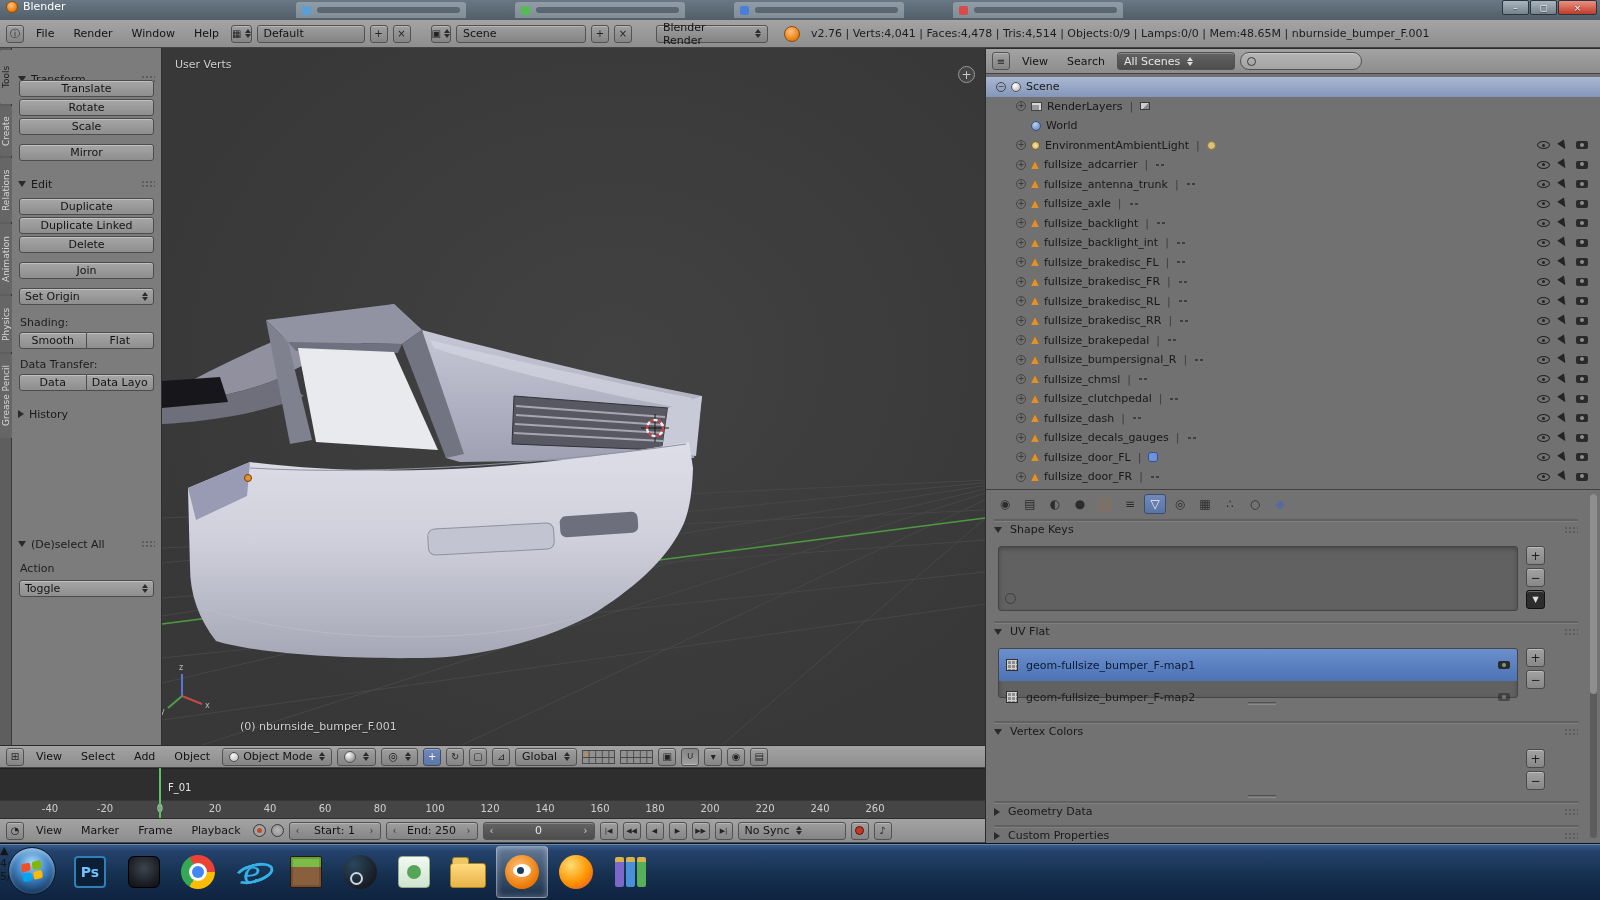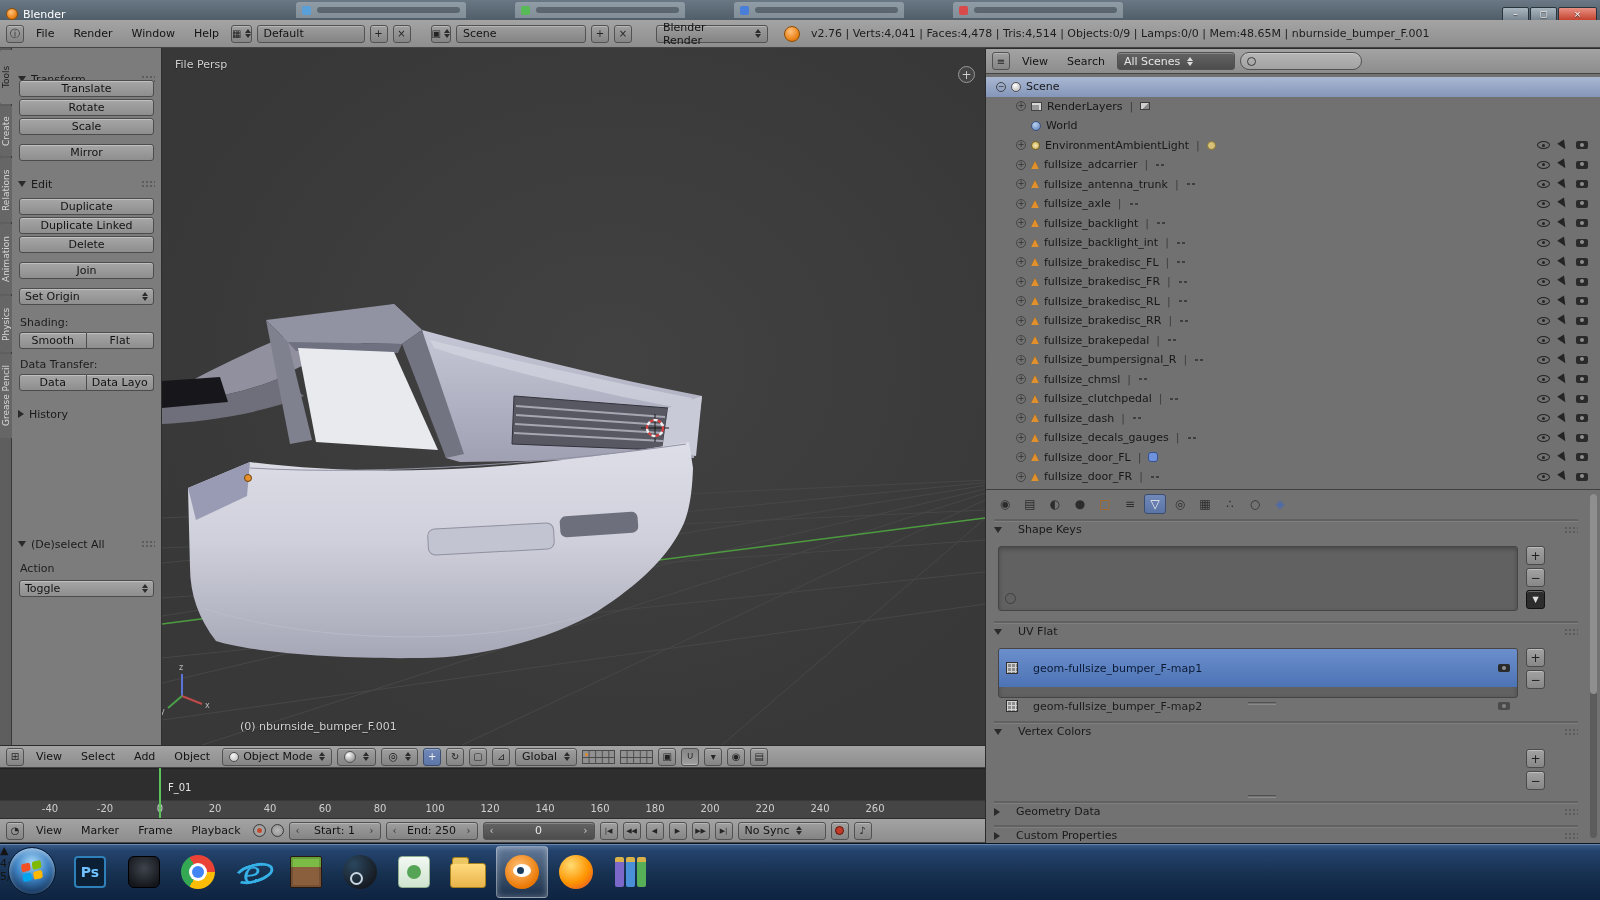--- a/index.html
+++ b/index.html
@@ -1,20 +1,20 @@
 <!DOCTYPE html>
 <html><head>
 <meta charset="utf-8">
 <style>
 *{margin:0;padding:0;box-sizing:border-box}
 html,body{background:#222}
 #root{position:relative;width:1600px;height:900px;font-family:"DejaVu Sans",sans-serif;font-size:11px;color:#141414;background:#3c3c3c;overflow:hidden}
 .abs{position:absolute}
 
-.titlebar{left:0;top:0;width:1600px;height:28px;background:linear-gradient(#697884,#475460);display:flex;align-items:center;color:#fff}
+.titlebar{left:0;top:0;width:1600px;height:28px;background:linear-gradient(#697884,#475460);display:flex;align-items:flex-start;color:#fff}
 .tb-left{display:flex;gap:5px;align-items:center;padding-left:6px}
 .blender-mini{width:12px;height:12px;border-radius:50%;background:radial-gradient(circle at 40% 32%,#ffc17e,#e87d0d 70%);border:1px solid #8a4d08}
 .ghost-tab{position:absolute;top:2px;height:16px;width:170px;border-radius:3px 3px 0 0;background:rgba(230,238,244,.32);display:flex;align-items:center;gap:6px;padding:0 6px}
 .ghost-dot{width:9px;height:9px;border-radius:2px}
 .ghost-text{height:6px;border-radius:3px;background:rgba(35,45,58,.45);flex:1}
 .winbtns{margin-left:auto;display:flex;gap:1px;padding-right:3px}
 .wb{width:27px;height:15px;border:1px solid #29343c;border-radius:2px;background:linear-gradient(#aab6bf,#75828c);display:flex;align-items:center;justify-content:center;font-size:9px;color:#fff;text-shadow:0 1px 1px #333}
 .wb.close{width:39px;background:linear-gradient(#e89184,#c23c28)}
 
 .appheader{left:0;top:20px;width:1600px;height:28px;background:linear-gradient(#a4a4a4,#8e8e8e);border-bottom:1px solid #454545;display:flex;align-items:center;gap:5px;padding:0 6px}
@@ -86,23 +86,23 @@
 .i-eye{width:13px;height:8px;border:1px solid #242424;border-radius:50%;position:relative}
 .i-eye::after{content:"";position:absolute;left:4px;top:1.5px;width:3px;height:3px;border-radius:50%;background:#242424}
 .i-ptr{width:0;height:0;border-left:4px solid transparent;border-right:4px solid transparent;border-top:9px solid #242424;transform:rotate(-32deg)}
 .i-cam{width:12px;height:8px;background:#2a2a2a;border-radius:2px;position:relative}
 .i-cam::after{content:"";position:absolute;left:3.5px;top:1.5px;width:4px;height:4px;border-radius:50%;background:#8f8f8f}
 
 .props{left:985px;top:489px;width:615px;height:354px;background:#727272;border-left:1px solid #2b2b2b;border-top:1px solid #404040}
 .ptabs{position:absolute;left:8px;top:4px;display:flex;gap:3px}
 .ptab{width:22px;height:20px;display:flex;align-items:center;justify-content:center;color:#2c2c2c;font-size:12px;border-radius:3px}
 .ptab.active{background:linear-gradient(#7189b9,#5a74a6);color:#f2f2f2;border:1px solid #3c4c6e}
-.psec{position:absolute;left:8px;right:22px;height:16px;display:flex;align-items:center;gap:16px;color:#191919;border-top:1px solid #7f7f7f;box-shadow:0 -2px 0 #616161}
+.psec{position:absolute;left:8px;right:22px;height:16px;display:flex;align-items:center;gap:8px;color:#191919;border-top:1px solid #7f7f7f;box-shadow:0 -2px 0 #616161}
 .plist{position:absolute;background:#616161;border:1px solid #454545;border-radius:3px;box-shadow:inset 0 2px 4px rgba(0,0,0,.25)}
-.plrow{height:38px;display:flex;align-items:center;gap:15px;padding:0 7px;color:#1c1c1c}
+.plrow{height:32px;display:flex;align-items:center;gap:8px;padding:0 7px;color:#1c1c1c}
 .plrow.sel{background:linear-gradient(#6c8fcc,#4c73b5);color:#0c1a36;border-radius:2px 2px 0 0}
 .uvgrid{width:12px;height:12px;flex:none;border:1px solid #303030;background-color:#8c8c8c;background-image:linear-gradient(#d2d2d2 1px,transparent 1px),linear-gradient(90deg,#d2d2d2 1px,transparent 1px);background-size:4px 4px}
 .vcgrid{width:12px;height:12px;flex:none;border-radius:2px;border:1px solid #303030;background:conic-gradient(#d06a5a 0 33%,#6ab06a 0 66%,#6a7ad0 0 100%)}
 .rowcam{margin-left:auto}
 .pmcol{position:absolute;display:flex;flex-direction:column;gap:3px}
 .pm{width:19px;height:19px;border-radius:3px;background:linear-gradient(#a2a2a2,#878787);border:1px solid #4a4a4a;display:flex;align-items:center;justify-content:center;font-size:12px;color:#1f1f1f;box-shadow:inset 0 1px 0 rgba(255,255,255,.3)}
 .pm.dark{background:#2d2d2d;color:#e0e0e0;border-color:#111;font-size:8px}
 .hgrip{position:absolute;height:3px;width:28px;border-top:1px solid #515151;border-bottom:1px solid #8a8a8a}
 .pscroll{position:absolute;right:3px;top:4px;width:7px;height:344px;background:#5c5c5c;border-radius:4px}
 .pscroll i{position:absolute;left:0;top:0;width:7px;height:200px;background:#8f8f8f;border-radius:4px}
@@ -349,21 +349,21 @@
 
       <g transform="translate(20,648)" font-size="8" fill="#bbb">
         <line x1="0" y1="0" x2="0" y2="-22" stroke="#5a74d8" stroke-width="2"></line>
         <line x1="0" y1="0" x2="20" y2="8" stroke="#c04a4a" stroke-width="2"></line>
         <line x1="0" y1="0" x2="-14" y2="12" stroke="#4aa04a" stroke-width="2"></line>
         <text x="-3" y="-26">z</text>
           <text x="23" y="12">x</text>
           <text x="-22" y="18">y</text>
       </g>
     </svg>
-    <div class="abs vp-label" style="left:13px;top:10px">File Persp</div>
+    <div class="abs vp-label" style="left:13px;top:10px">User Verts</div>
     <div class="abs vp-label" style="left:78px;top:672px">(0) nburnside_bumper_F.001</div>
     <div class="abs plusbtn" style="left:796px;top:18px">+</div>
   </div>
 
   <div class="abs hbar vheader">
     <span class="sq">⊞</span>
     <span class="menu">View</span>
     <span class="menu">Select</span>
     <span class="menu">Add</span>
     <span class="menu">Object</span>
@@ -453,21 +453,21 @@
         <span class="chev" style="color:#ccc">‹</span>
         <span>0</span>
         <span class="chev" style="color:#ccc">›</span>
       </span>
     <span class="sq" style="font-size:7px">|◀</span>
     <span class="sq" style="font-size:7px">◀◀</span>
     <span class="sq" style="font-size:7px">◀</span>
     <span class="sq" style="font-size:7px">▶</span>
     <span class="sq" style="font-size:7px">▶▶</span>
     <span class="sq" style="font-size:7px">▶|</span>
-    <span class="dd" style="width:88px">
+    <span class="dd" style="width:108px">
         <span>No Sync</span>
         <span class="spin">
           <i class="tu"></i>
           <i class="tdn"></i>
         </span>
       </span>
     <span class="sq">
         <i class="recdot"></i>
       </span>
     <span class="sq">♪</span>

